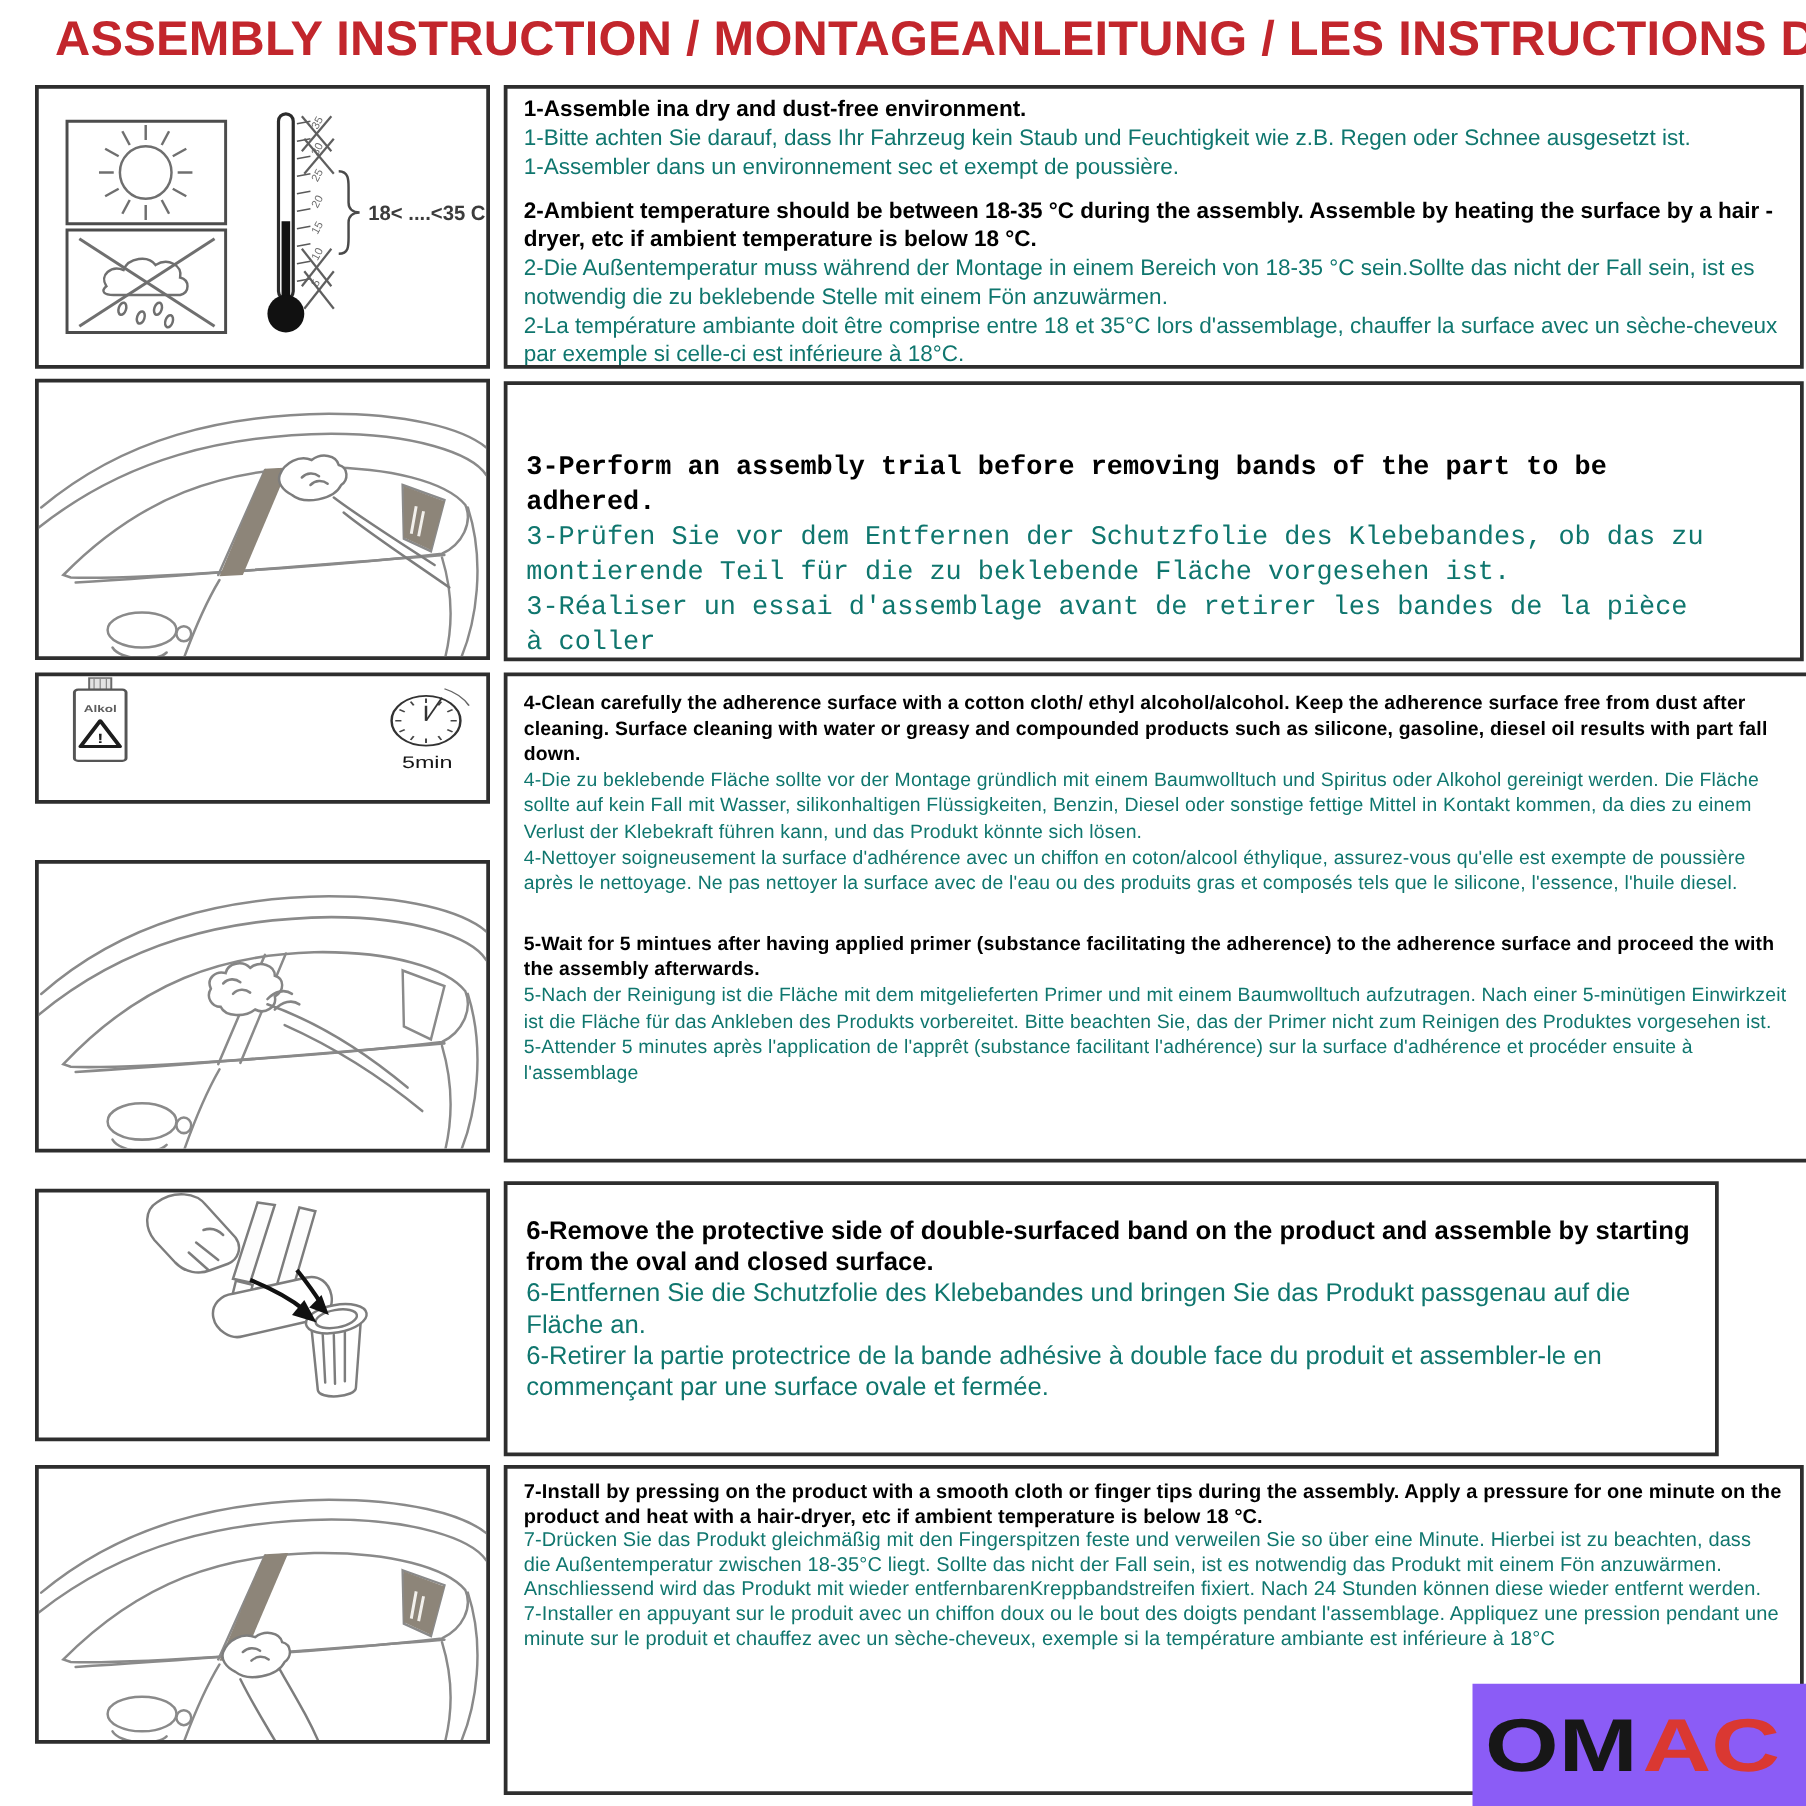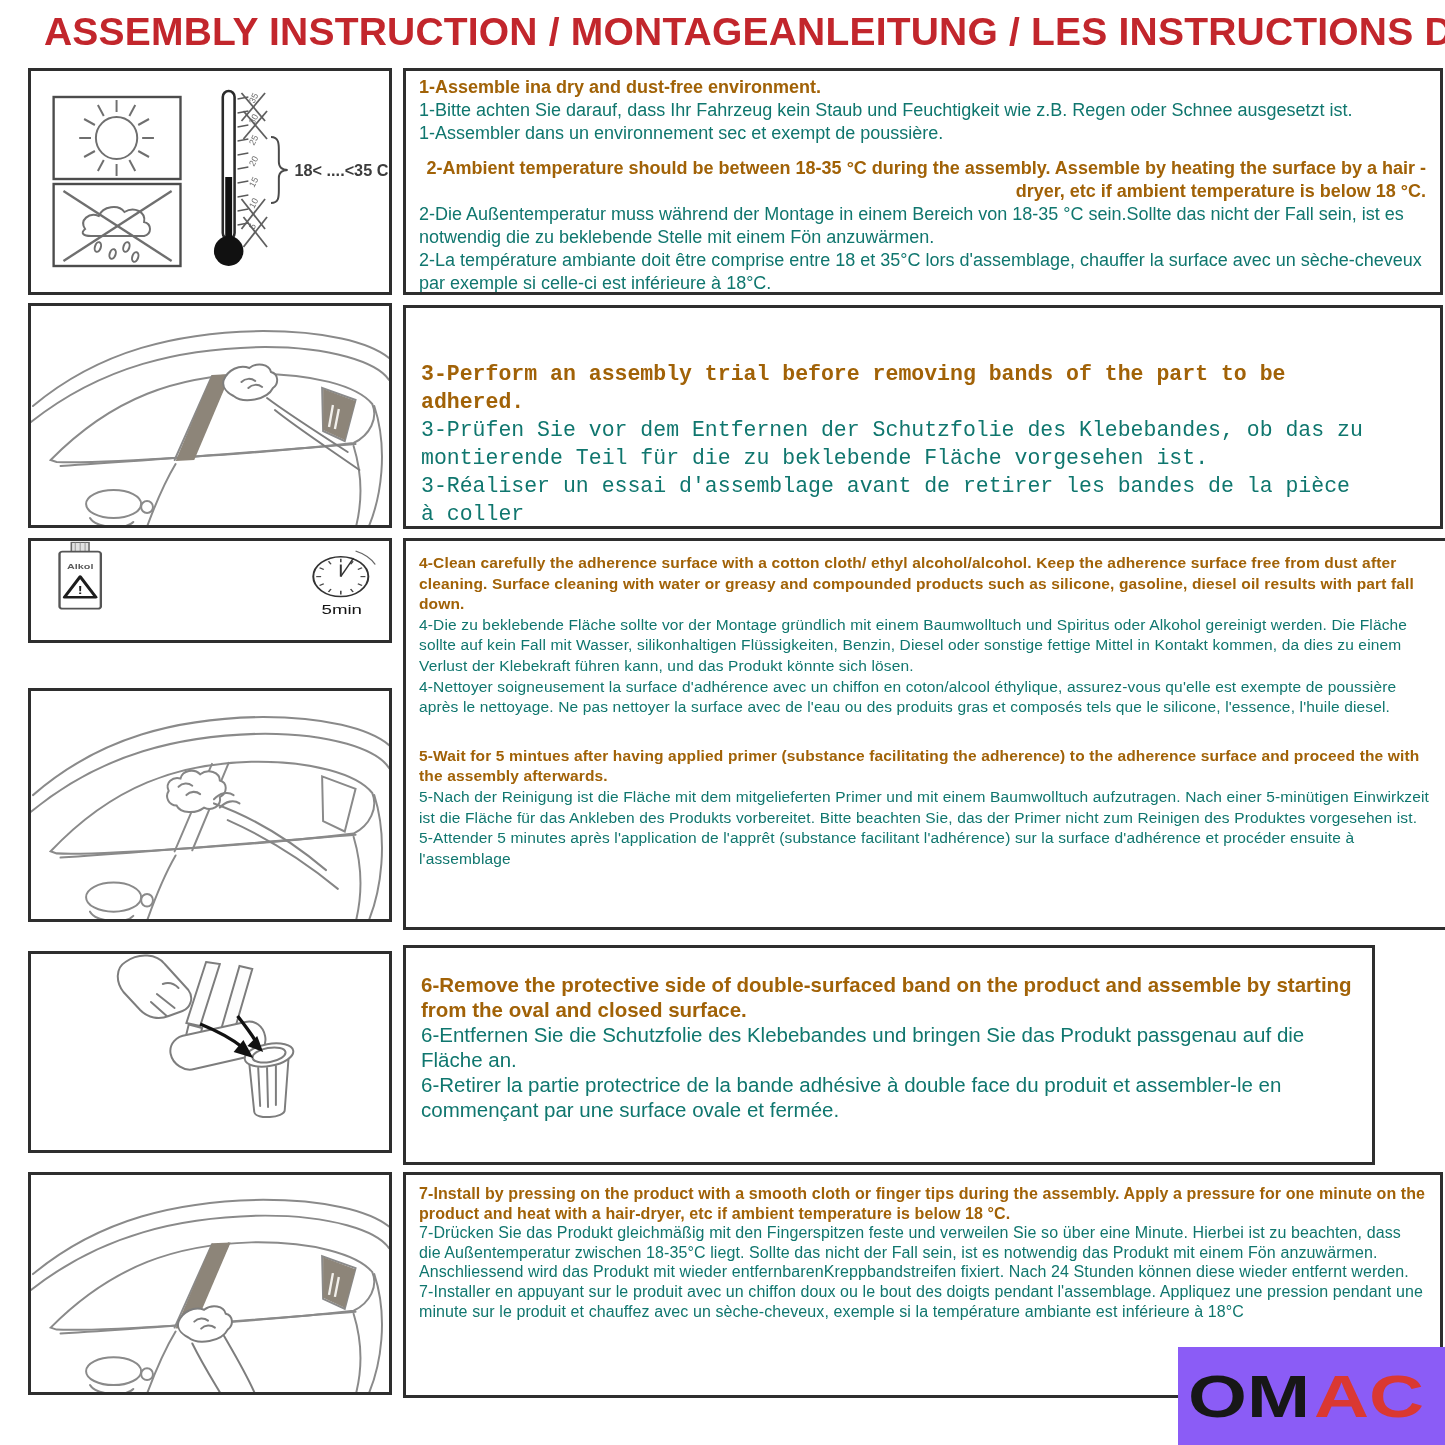--- a/index.html
+++ b/index.html
@@ -2,25 +2,25 @@
 <html><head>
 <meta charset="utf-8">
 <style>
   html,body { margin:0; padding:0; background:#ffffff; }
   body { width:1445px; height:1445px; position:relative; font-family:"Liberation Sans", sans-serif; overflow:hidden; }
   .title { position:absolute; left:44px; top:10px; margin:0; font-size:39px; font-weight:bold; letter-spacing:0.2px; color:#c2262c; white-space:nowrap; }
   .box { position:absolute; box-sizing:border-box; border:3px solid #2e2e2e; background:#fff; overflow:hidden; }
   .ill { width:100%; height:100%; display:block; }
   .txt { color:#222; }
   .txt p { margin:0; }
-  .b { font-weight:bold; color:#a16207; }
+  .b { font-weight:bold; color:#000000; }
   .r { font-weight:normal; color:#0f766e; }
   
   .s1 { padding:5px 14px 4px 13px; font-size:18px; line-height:23px; }
-  .s1 .gap { margin-top:12px;text-align:right; }
+  .s1 .gap { margin-top:12px; }
   .s2 { padding:52px 14px 4px 15px; font-size:21.5px; line-height:28px; }
   .s2 p { max-width:945px; }
   .s3 { padding:12px 14px 4px 13px; font-size:15.5px; line-height:20.6px; letter-spacing:0.15px; }
   .s3 .gap { margin-top:28px; }
   .s4 { padding:24px 14px 4px 15px; font-size:20.5px; line-height:25px; }
   .s4 p { max-width:960px; }
   .s5 { padding:9px 14px 4px 13px; font-size:16px; line-height:19.6px; letter-spacing:0.1px; }
   svg text { font-family:"Liberation Sans", sans-serif; }
   .logo-patch { position:absolute; left:1178px; top:1347px; width:267px; height:98px; background:#8b5cf6; }
   .logo-svg { position:absolute; left:10px; top:10px; }
@@ -253,21 +253,21 @@
       <use href="#dark-trims"></use>
       <g stroke="#7d7d7d" stroke-width="2" fill="none" stroke-linecap="round">
         <path d="M150,148 C154,138 166,132 176,136 C184,130 196,132 198,140 C206,142 206,152 200,156 C194,168 170,172 160,164 C152,160 148,154 150,148 Z" fill="#ffffff"></path>
         <path d="M166,148 C170,144 176,144 180,147"></path>
         <path d="M173,155 C177,151 183,151 187,154"></path>
         <path d="M196,162 C210,186 222,206 230,226"></path>
         <path d="M164,170 C176,194 188,212 196,226"></path>
       </g>
     </svg>
   </div>
-  <div class="box txt s5" style="left:403px; top:1172px; width:1040px; height:226px;">
+  <div class="box txt s5" style="left:403px; top:1172px; width:1040px; height:264px;">
     <p class="b">7-Install by pressing on the product with a smooth cloth or finger tips during the assembly. Apply a pressure for one minute on the product and heat with a hair-dryer, etc if ambient temperature is below 18 °C.</p>
     <p class="r">7-Drücken Sie das Produkt gleichmäßig mit den Fingerspitzen feste und verweilen Sie so über eine Minute. Hierbei ist zu beachten, dass die Außentemperatur zwischen 18-35°C liegt. Sollte das nicht der Fall sein, ist es notwendig das Produkt mit einem Fön anzuwärmen. Anschliessend wird das Produkt mit wieder entfernbarenKreppbandstreifen fixiert. Nach 24 Stunden können diese wieder entfernt werden.</p>
     <p class="r">7-Installer en appuyant sur le produit avec un chiffon doux ou le bout des doigts pendant l'assemblage. Appliquez une pression pendant une minute sur le produit et chauffez avec un sèche-cheveux, exemple si la température ambiante est inférieure à 18°C</p>
   </div>
 
   <div class="logo-patch">
     <svg class="logo-svg" width="240" height="72" viewBox="0 0 240 72">
       <text x="0" y="60" font-size="60" font-weight="bold" fill="#171717" textLength="122" lengthAdjust="spacingAndGlyphs">OM</text>
       <text x="126" y="60" font-size="60" font-weight="bold" fill="#da3832" textLength="110" lengthAdjust="spacingAndGlyphs">AC</text>
     </svg>

